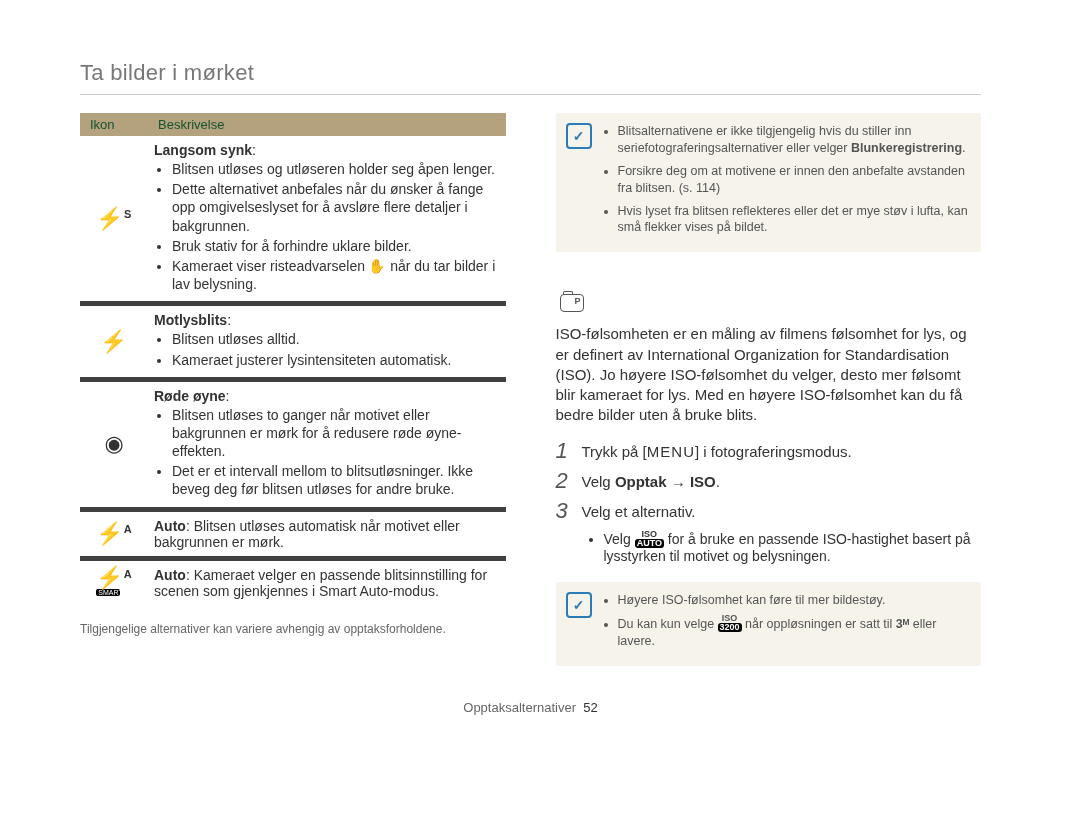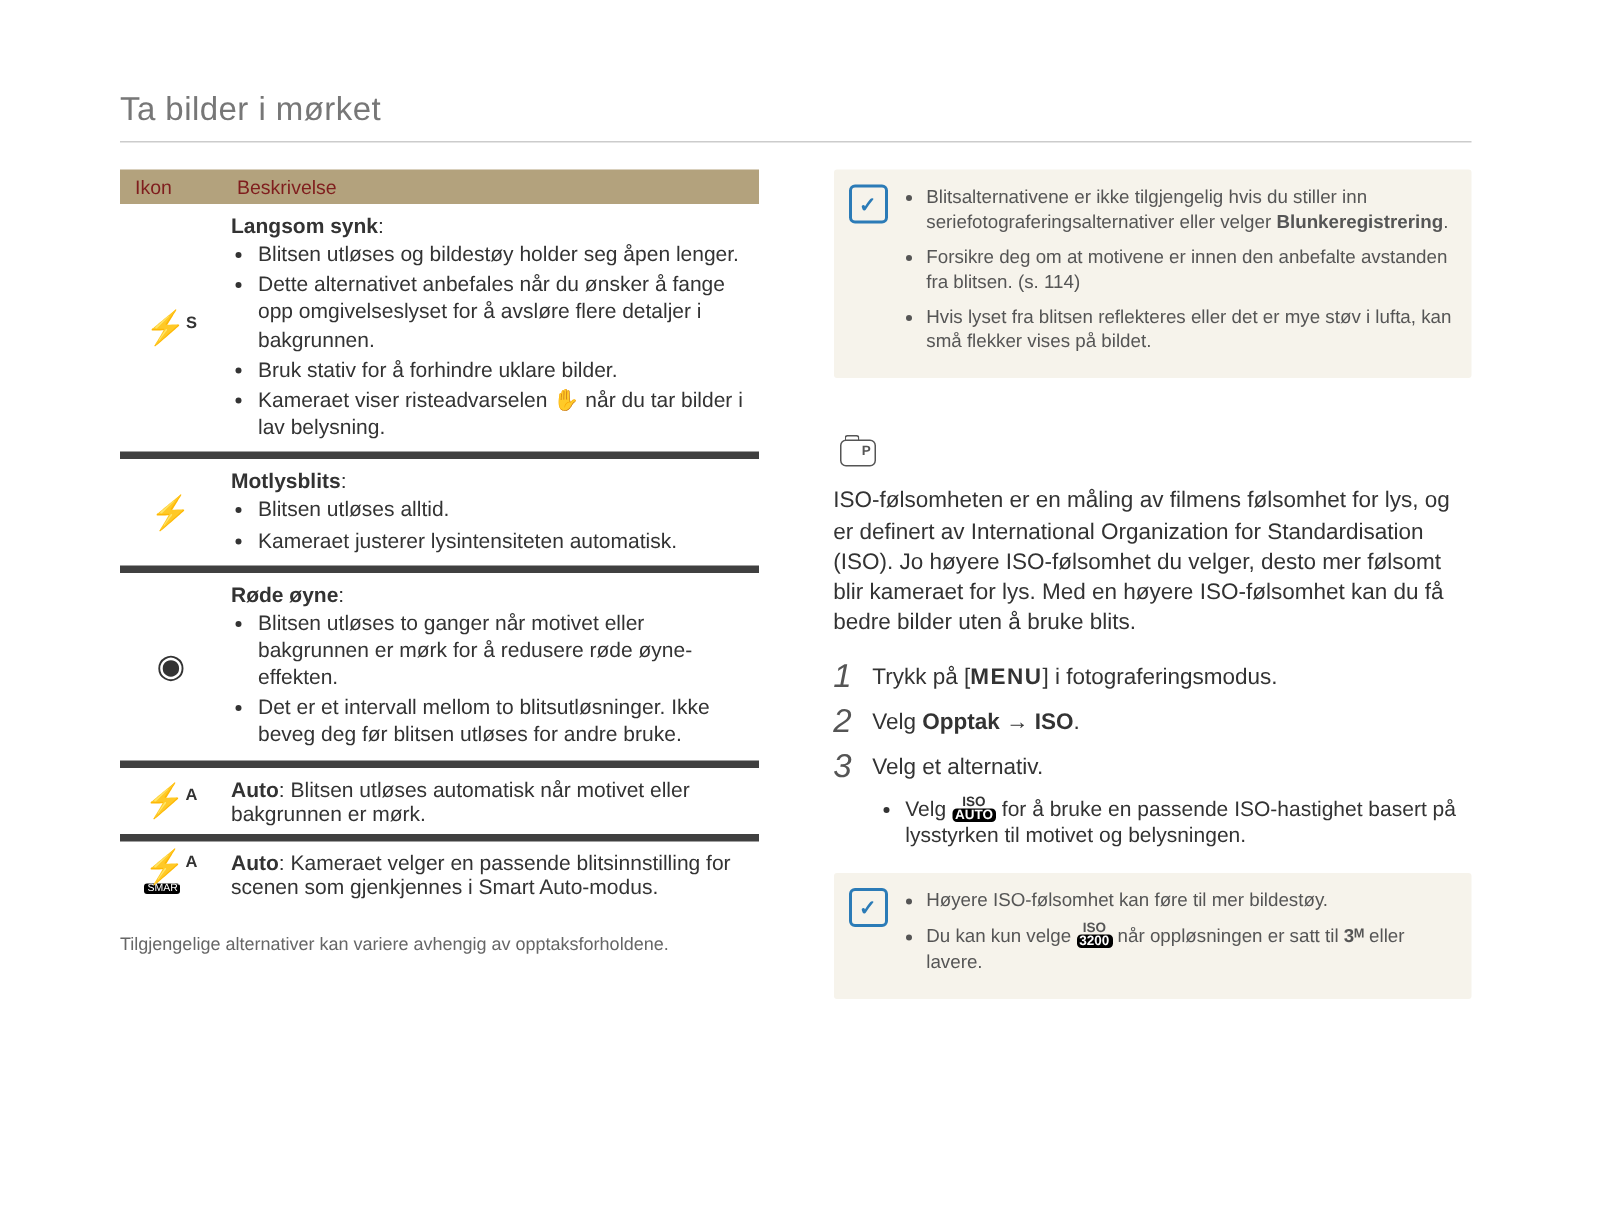--- a/index.html
+++ b/index.html
@@ -34,21 +34,21 @@
     flex: 1 1 0;
   }
   
   .flash-table {
     border-collapse: collapse;
     width: 100%;
     font-size: 14px;
   }
   .flash-table th {
     background: #b3a27d;
-    color: #7f1d1d;
+    color: #14532d;
     text-align: left;
     padding: 4px 10px;
     font-weight: normal;
     font-size: 13px;
   }
   .flash-table th.icon-col { width: 48px; }
   .flash-table td {
     vertical-align: middle;
     border-top: 5px solid #404040;
     padding: 6px 6px;
@@ -154,21 +154,21 @@
   .step-num {
     font-style: italic;
     font-size: 22px;
     color: #555;
     width: 26px;
     line-height: 1;
   }
   .step-text { flex: 1; padding-top: 3px; }
   .menu-btn {
     font-family: inherit;
-    font-weight: bold;
+    font-weight: normal;
     letter-spacing: 1px;
   }
   .sub-bullet {
     margin: 4px 0 0 30px;
     font-size: 14px;
   }
   .sub-bullet ul { padding-left: 18px; margin: 0; }
   .iso-inline {
     display: inline-block;
     font-size: 9px;
@@ -225,21 +225,21 @@
         <thead>
           <tr>
             <th class="icon-col">Ikon</th>
             <th>Beskrivelse</th>
           </tr>
         </thead>
         <tbody id="flash-rows">
             <tr class="no-top-border">
               <td class="icon-cell"><span class="bolt">⚡</span><span class="sup-s">S</span></td>
               <td class="desc-cell"><b class="rowname">Langsom synk</b>:<ul>
-                  <li>Blitsen utløses og bildestøy holder seg åpen lenger.</li>
+                  <li>Blitsen utløses og utløseren holder seg åpen lenger.</li>
                   <li>Dette alternativet anbefales når du ønsker å fange opp omgivelseslyset for å avsløre flere detaljer i bakgrunnen.</li>
                   <li>Bruk stativ for å forhindre uklare bilder.</li>
                   <li>Kameraet viser risteadvarselen ✋ når du tar bilder i lav belysning.</li>
                 </ul></td>
             </tr>
             <tr>
               <td class="icon-cell"><span class="bolt">⚡</span></td>
               <td class="desc-cell"><b class="rowname">Motlysblits</b>:<ul>
                   <li>Blitsen utløses alltid.</li>
                   <li>Kameraet justerer lysintensiteten automatisk.</li>
@@ -312,13 +312,16 @@
         <ul>
           <li>Høyere ISO-følsomhet kan føre til mer bildestøy.</li>
           <li>
             <span>Du kan kun velge </span><span class="iso-inline"><span class="top">ISO</span><span class="bot">3200</span></span><span> når oppløsningen er satt til </span><b>3ᴹ</b><span> eller lavere.</span>
           </li>
         </ul>
       </div>
     </div>
   </div>
 
+  <div class="page-footer">
+    <span>Opptaksalternativer</span>&nbsp;&nbsp;<span class="pnum">52</span>
+  </div>
 </div>
 
 </body></html>

